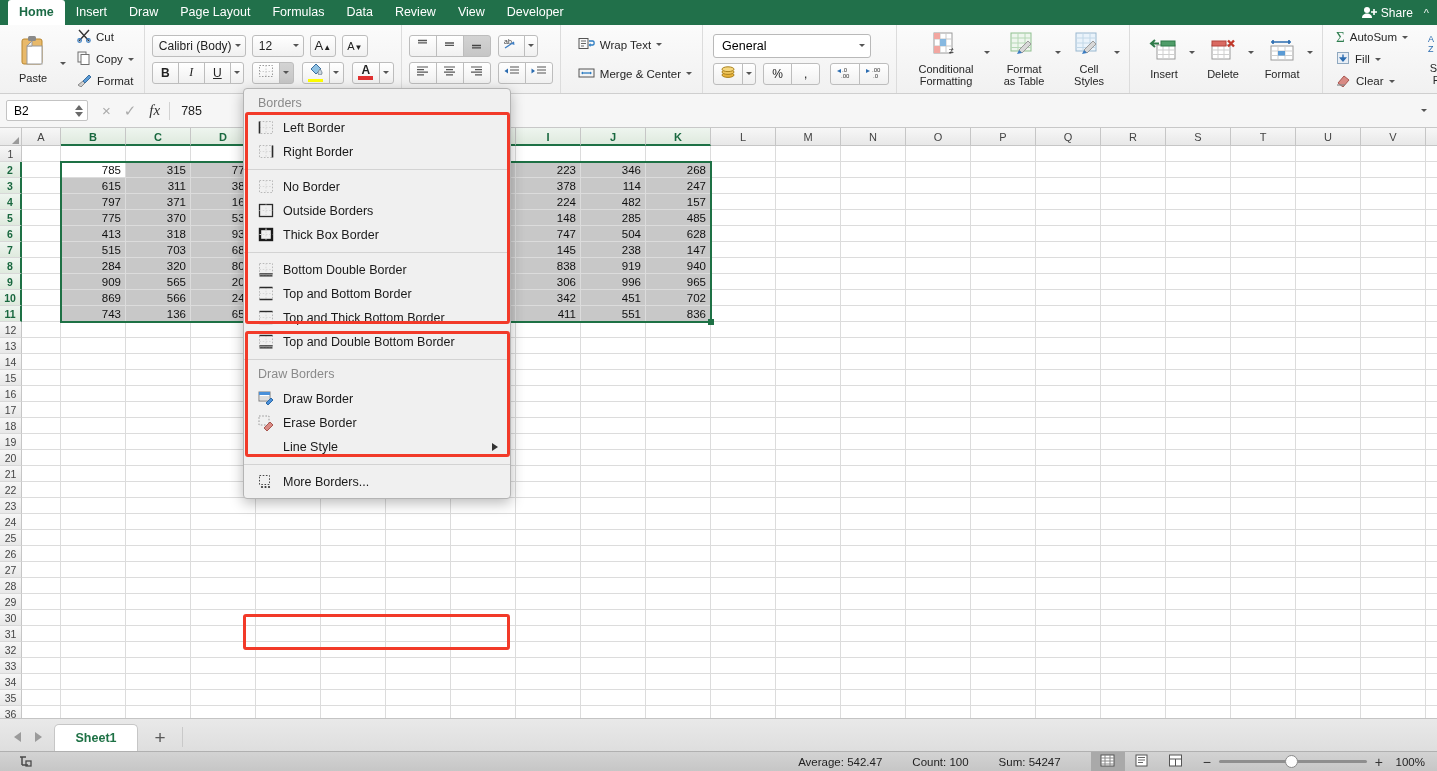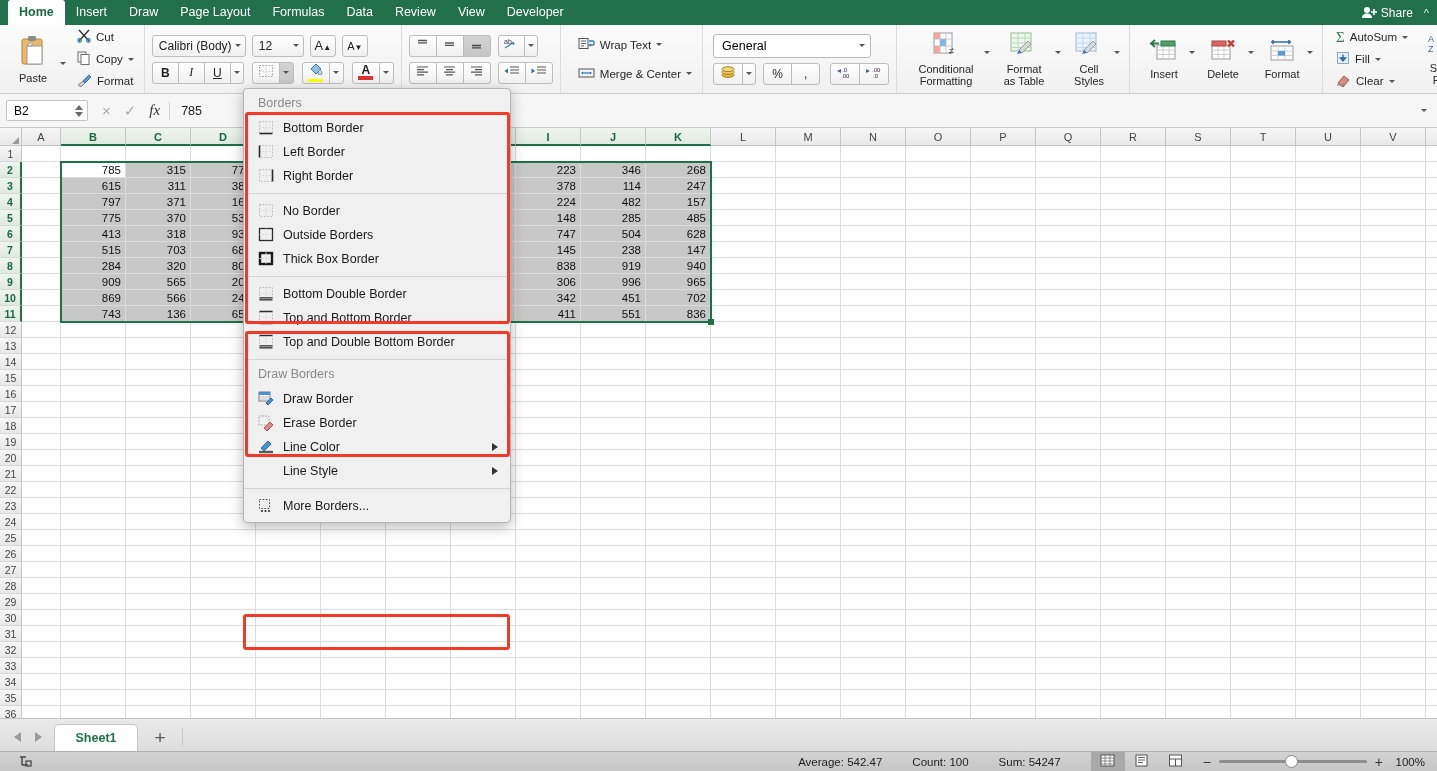--- a/index.html
+++ b/index.html
@@ -1605,28 +1605,20 @@
     <div class="selhandle" id="selhandle" style="left: 708px; top: 191px;"></div>
   </div>
 
   <div class="menu">
     <div class="mhdr">Borders</div>
     <div id="mgroup1">
         <div class="mi">
           <span class="bicon"><svg width="16" height="16" viewBox="0 0 16 16">
               <rect x="1.5" y="1.5" width="13" height="12" fill="none" stroke="#b9b9b9" stroke-dasharray="1.6,1.6"></rect>
               <path d="M1.5 7.5h13M8 1.5v12" stroke="#d8d8d8" stroke-dasharray="1.6,1.6"></path>
-              <path d="M1.5 13.5h13" stroke="#2b2b2b" stroke-width="1.6"></path>
-            </svg></span>
-          <span class="mtext">Bottom Border</span>
-        </div>
-        <div class="mi">
-          <span class="bicon"><svg width="16" height="16" viewBox="0 0 16 16">
-              <rect x="1.5" y="1.5" width="13" height="12" fill="none" stroke="#b9b9b9" stroke-dasharray="1.6,1.6"></rect>
-              <path d="M1.5 7.5h13M8 1.5v12" stroke="#d8d8d8" stroke-dasharray="1.6,1.6"></path>
               <path d="M1.5 1.5v12" stroke="#2b2b2b" stroke-width="1.6"></path>
             </svg></span>
           <span class="mtext">Left Border</span>
         </div>
         <div class="mi">
           <span class="bicon"><svg width="16" height="16" viewBox="0 0 16 16">
               <rect x="1.5" y="1.5" width="13" height="12" fill="none" stroke="#b9b9b9" stroke-dasharray="1.6,1.6"></rect>
               <path d="M1.5 7.5h13M8 1.5v12" stroke="#d8d8d8" stroke-dasharray="1.6,1.6"></path>
               <path d="M14.5 1.5v12" stroke="#2b2b2b" stroke-width="1.6"></path>
             </svg></span>
@@ -1667,20 +1659,29 @@
             </svg></span>
           <span class="mtext">Bottom Double Border</span>
         </div>
         <div class="mi">
           <span class="bicon"><svg width="16" height="16" viewBox="0 0 16 16">
               <rect x="1.5" y="1.5" width="13" height="12" fill="none" stroke="#b9b9b9" stroke-dasharray="1.6,1.6"></rect>
               <path d="M1.5 7.5h13M8 1.5v12" stroke="#d8d8d8" stroke-dasharray="1.6,1.6"></path>
               <path d="M1.5 1.5h13M1.5 13.5h13" stroke="#2b2b2b" stroke-width="1.5"></path>
             </svg></span>
           <span class="mtext">Top and Bottom Border</span>
+        </div>
+        <div class="mi">
+          <span class="bicon"><svg width="16" height="16" viewBox="0 0 16 16">
+              <rect x="1.5" y="1.5" width="13" height="12" fill="none" stroke="#b9b9b9" stroke-dasharray="1.6,1.6"></rect>
+              <path d="M1.5 7.5h13M8 1.5v12" stroke="#d8d8d8" stroke-dasharray="1.6,1.6"></path>
+              <path d="M1.5 1.5h13" stroke="#2b2b2b" stroke-width="1.4"></path>
+              <path d="M1.5 12.8h13" stroke="#1a1a1a" stroke-width="2.6"></path>
+            </svg></span>
+          <span class="mtext">Top and Thick Bottom Border</span>
         </div>
         <div class="mi">
           <span class="bicon"><svg width="16" height="16" viewBox="0 0 16 16">
               <rect x="1.5" y="1.5" width="13" height="12" fill="none" stroke="#b9b9b9" stroke-dasharray="1.6,1.6"></rect>
               <path d="M1.5 7.5h13M8 1.5v12" stroke="#d8d8d8" stroke-dasharray="1.6,1.6"></path>
               <path d="M1.5 1.5h13" stroke="#2b2b2b" stroke-width="1.4"></path>
               <path d="M1.5 11.8h13M1.5 13.8h13" stroke="#2b2b2b" stroke-width="1.2"></path>
             </svg></span>
           <span class="mtext">Top and Double Bottom Border</span>
         </div>
@@ -1696,28 +1697,20 @@
               <path d="M8 12l5-5 2 2-5 5z" fill="#4a90d9" stroke="#2d6aa8"></path>
             </svg></span>
           <span class="mtext">Draw Border</span>
         </div>
         <div class="mi">
           <span class="bicon"><svg width="16" height="16" viewBox="0 0 16 16">
               <rect x="1" y="1" width="10" height="9" fill="none" stroke="#9a9a9a" stroke-dasharray="1.6,1.6"></rect>
               <path d="M6 13l6-6 3 3-6 6z" fill="#d98a84" stroke="#a8564f"></path>
             </svg></span>
           <span class="mtext">Erase Border</span>
-        </div>
-        <div class="mi">
-          <span class="bicon"><svg width="16" height="16" viewBox="0 0 16 16">
-              <path d="M3 9L10 2l3 3-7 7z" fill="#4a90d9" stroke="#2d6aa8"></path>
-              <path d="M1 13h14" stroke="#5a5a5a" stroke-width="2.4"></path>
-            </svg></span>
-          <span class="mtext">Line Color</span>
-          <span class="submenu-arrow"></span>
         </div>
         <div class="mi">
           <span class="bicon"><svg width="16" height="16" viewBox="0 0 16 16"></svg></span>
           <span class="mtext">Line Style</span>
           <span class="submenu-arrow"></span>
         </div>
       </div>
     <div class="msep"></div>
     <div id="mgroup5">
         <div class="mi">

